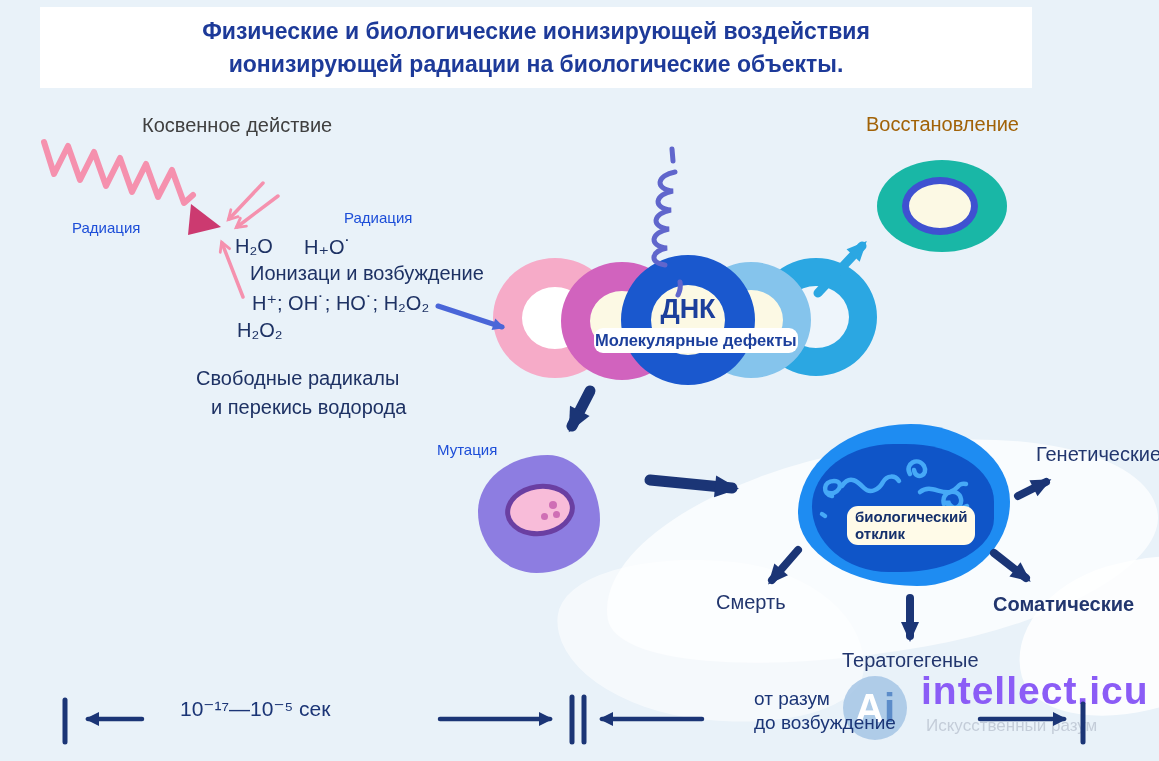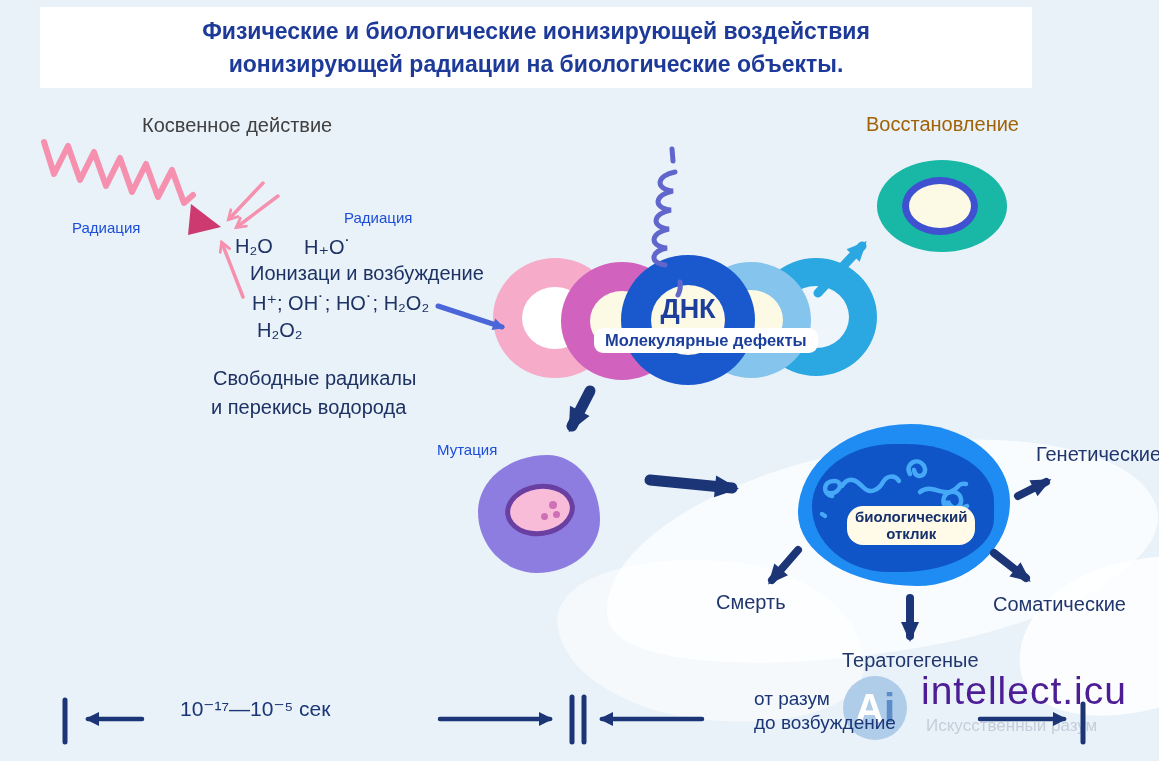--- a/index.html
+++ b/index.html
@@ -14,62 +14,62 @@
   .swoosh{position:absolute;background:rgba(255,255,255,0.72);z-index:1;}
   #swoosh1{left:600px;top:448px;width:560px;height:205px;border-radius:50% 50% 45% 55%/60% 55% 45% 40%;transform:rotate(-10deg);}
   #swoosh2{left:1015px;top:560px;width:250px;height:150px;border-radius:45% 55% 50% 50%/55% 45% 55% 45%;transform:rotate(-16deg);background:rgba(255,255,255,0.85);}
   #swoosh3{left:556px;top:560px;width:310px;height:160px;border-radius:55% 45% 50% 50%/45% 60% 40% 55%;transform:rotate(6deg);background:rgba(255,255,255,0.55);}
   
   #wm-circle{left:843px;top:676px;width:64px;height:64px;border-radius:50%;
     background:rgba(160,194,228,0.8);z-index:2;display:flex;align-items:center;justify-content:center;
     font-weight:bold;font-size:40px;line-height:1;}
   #wm-circle .a{color:#ffffff;}
   #wm-circle .i{color:#5c8cc9;}
-  #wm-site{left:921px;top:669px;font-size:39px;color:#4c1d95;z-index:2;font-weight:400;letter-spacing:1px;}
+  #wm-site{left:921px;top:669px;font-size:39px;color:#8b5cf6;z-index:2;font-weight:700;letter-spacing:1px;}
   #wm-tagline{left:926px;top:716px;font-size:17px;color:#c4cdd9;z-index:2;}
   
   #title-box{left:40px;top:7px;width:992px;height:81px;background:#ffffff;z-index:4;
     display:flex;flex-direction:column;align-items:center;justify-content:center;
     color:#1d3a99;font-size:23px;font-weight:600;line-height:1.4;}
   
   .header{font-size:20px;color:#404040;font-weight:500;z-index:20;}
   #recovery-header{color:#a16207;font-weight:400;}
   .radiation{font-size:15px;color:#1d4ed8;z-index:20;}
   .chem{font-size:20px;color:#1e3264;z-index:20;}
   .outcome{font-size:20px;color:#22366e;z-index:20;}
   
   .ring{position:absolute;border-radius:50%;}
   #ring1{left:493px;top:258px;width:66px;height:62px;border:29px solid #f6abc8;background:#ffffff;z-index:12;}
   #ring2{left:561px;top:262px;width:64px;height:60px;border:29px solid #d163be;background:#fcf9e4;z-index:13;}
   #ring3{left:621px;top:255px;width:74px;height:70px;border:30px solid #1a58ce;background:#fcf9e4;z-index:14;}
   #ring4{left:691px;top:262px;width:64px;height:60px;border:28px solid #85c4ec;background:#fcf9e4;z-index:13;}
   #ring5{left:755px;top:258px;width:66px;height:62px;border:28px solid #2ba7e2;background:#eef5fb;z-index:12;}
   #dna-label{left:638px;top:294px;width:100px;text-align:center;font-size:27px;font-weight:bold;color:#1c3f9c;z-index:15;}
-  #defects-box{left:594px;top:328px;background:#ffffff;border-radius:9px;padding:3px 11px;
+  #defects-box{left:594px;top:328px;background:#ffffff;border-radius:9px;padding:3px 1px;
     font-size:16.5px;font-weight:bold;color:#1c3f9c;z-index:16;}
   
   #recovery-cell{left:877px;top:160px;width:130px;height:92px;background:#19b7a6;border-radius:50%;z-index:10;}
   #recovery-nucleus{left:902px;top:177px;width:62px;height:44px;background:#fcf9e4;border:7px solid #3f51d1;border-radius:50%;z-index:11;}
   
   #mutation-blob{left:478px;top:455px;width:122px;height:118px;background:#8d7de1;
     border-radius:57% 43% 52% 48%/48% 55% 45% 52%;z-index:10;}
   #mutation-nucleus{left:505px;top:484px;width:60px;height:42px;background:#f8bcd9;border:5px solid #6a3fa2;
     border-radius:50%;transform:rotate(-8deg);z-index:11;}
   .nuc-dot{position:absolute;background:#cf6fb5;border-radius:50%;z-index:12;}
   #dot1{left:549px;top:501px;width:8px;height:8px;}
   #dot2{left:553px;top:511px;width:7px;height:7px;}
   #dot3{left:541px;top:513px;width:7px;height:7px;}
   
   #blob-outer{left:798px;top:424px;width:212px;height:162px;background:#1e8cf2;
     border-radius:53% 47% 44% 56%/55% 48% 52% 45%;z-index:5;}
   #blob-inner{left:812px;top:444px;width:182px;height:128px;background:#0f55c8;
     border-radius:48% 52% 55% 45%/52% 48% 45% 55%;z-index:6;}
   #blob-squiggles{left:798px;top:424px;z-index:7;}
-  #response-box{left:847px;top:506px;background:#fffbe8;border-radius:16px;padding:3px 8px;
-    font-size:15px;font-weight:bold;color:#15306b;text-align:center;line-height:1.1;z-index:8;}
+  #response-box{left:847px;top:506px;background:#fffbe8;border-radius:11px;padding:3px 8px;
+    font-size:15px;font-weight:bold;color:#15306b;text-align:left;line-height:1.1;z-index:8;}
   
   .tl{font-size:20px;color:#1b3576;z-index:20;}
   #overlay{left:0;top:0;z-index:18;pointer-events:none;}
 </style>
 </head>
 <body>
 
 <div id="canvas">
 
   <div class="swoosh" id="swoosh1"></div>
@@ -91,22 +91,22 @@
   <div class="abs txt header" style="left:142px;top:114px;">Косвенное действие</div>
   <div class="abs txt header" id="recovery-header" style="left:866px;top:113px;">Восстановление</div>
 
   <div class="abs txt radiation" style="left:72px;top:219px;">Радиация</div>
   <div class="abs txt radiation" style="left:344px;top:209px;">Радиация</div>
 
   <div class="abs txt chem" style="left:235px;top:235px;">H₂O</div>
   <div class="abs txt chem" style="left:304px;top:235px;">H₊O˙</div>
   <div class="abs txt chem" style="left:250px;top:262px;">Ионизаци и возбуждение</div>
   <div class="abs txt chem" style="left:252px;top:291px;">H⁺; OH˙; HO˙; H₂O₂</div>
-  <div class="abs txt chem" style="left:257px;top:319px;">H₂O₂</div>
-  <div class="abs txt chem" style="left:213px;top:367px;">Свободные радикалы</div>
+  <div class="abs txt chem" style="left:237px;top:319px;">H₂O₂</div>
+  <div class="abs txt chem" style="left:196px;top:367px;">Свободные радикалы</div>
   <div class="abs txt chem" style="left:211px;top:396px;">и перекись водорода</div>
 
   <div class="ring" id="ring1"></div>
   <div class="ring" id="ring2"></div>
   <div class="ring" id="ring3"></div>
   <div class="ring" id="ring4"></div>
   <div class="ring" id="ring5"></div>
   <div class="abs txt" id="dna-label">ДНК</div>
   <div class="abs txt" id="defects-box">Молекулярные дефекты</div>
 
@@ -131,21 +131,21 @@
       <path d="M146,80 c-4,-13 15,-17 17,-5 c2,11 -15,13 -13,2 c2,8 12,9 19,5"></path>
       <path d="M24,90 l3,2"></path>
     </g>
   </svg>
   <div class="abs" id="response-box">
     <div>биологический</div>
     <div>отклик</div>
   </div>
 
   <div class="abs txt outcome" style="left:1012px;top:443px;margin-left:24px;">Генетические</div>
-  <div class="abs txt outcome" style="left:993px;top:593px;">Соматические</div>
+  <div class="abs txt outcome" style="left:993px;top:593px;font-weight:bold;">Соматические</div>
   <div class="abs txt outcome" style="left:716px;top:591px;">Смерть</div>
   <div class="abs txt outcome" style="left:842px;top:649px;">Тератогегеные</div>
 
   <div class="abs txt tl" style="left:180px;top:697px;font-size:21px;">10⁻¹⁷—10⁻⁵ сек</div>
   <div class="abs txt tl" style="left:754px;top:688px;font-size:19px;">от разум</div>
   <div class="abs txt tl" style="left:754px;top:712px;font-size:19px;">до возбуждение</div>
 
   <svg class="abs" id="overlay" width="1159" height="761" viewBox="0 0 1159 761">
     <defs>
       <marker id="mNavy1" markerUnits="userSpaceOnUse" markerWidth="30" markerHeight="30" refX="20" refY="15" orient="auto">

